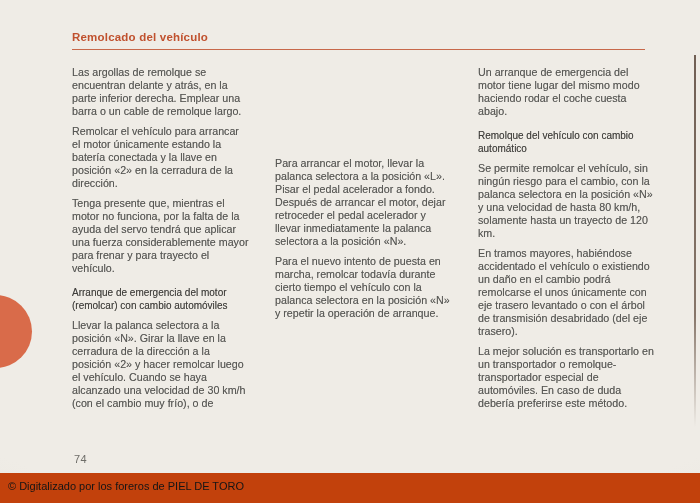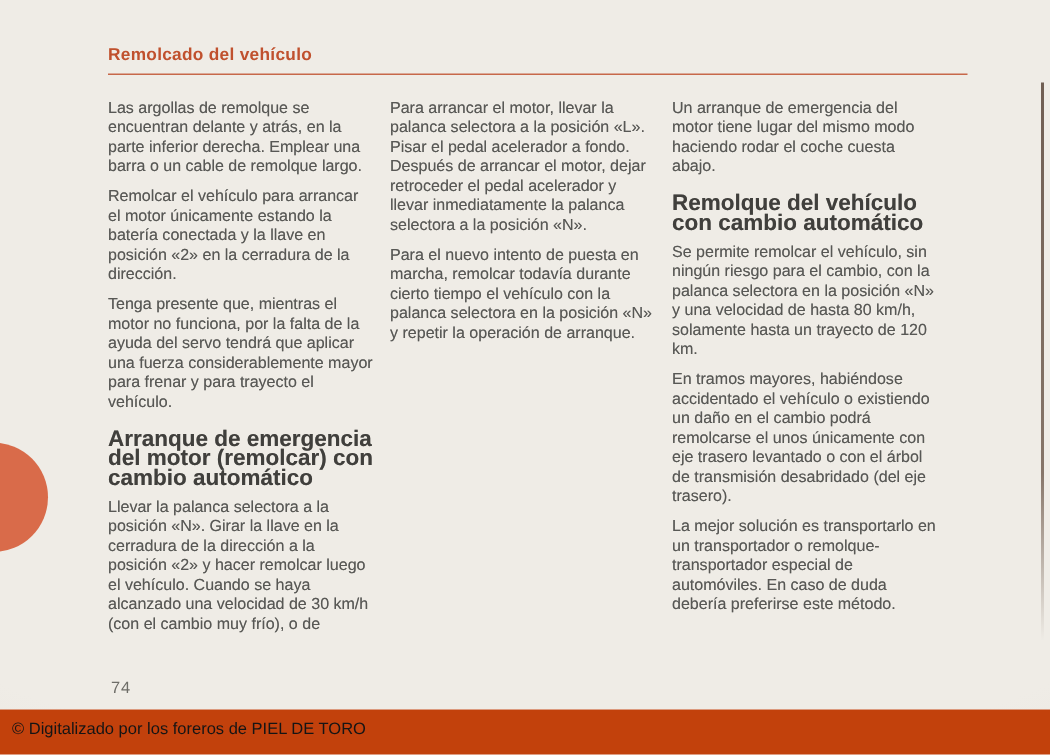--- a/index.html
+++ b/index.html
@@ -27,30 +27,30 @@
     letter-spacing:.2px;
     text-align:right;
   }
   .header-rule{
     position:absolute;left:72px;top:49px;width:573px;height:1px;
     background:var(--accent);opacity:.85;
   }
 
   .columns{
     position:absolute;left:72px;top:66px;width:574px;
-    display:flex;gap:11px;
+    display:flex;gap:26px;align-items:center;
   }
   .col{flex:0 0 177px;width:177px;}
   .col p{
     font-size:10.7px;line-height:13px;color:var(--body);
     margin:0 0 7px 0;text-align:left;
     text-shadow:0 0 .3px rgba(90,90,88,.55);
   }
   .col h3{
-    font-size:15px;line-height:13px;font-weight:bold;color:#403f3c;
+    font-size:10px;line-height:13px;font-weight:normal;color:#403f3c;
     margin:11px 0 7px 0;
     text-shadow:0 0 .3px rgba(64,63,60,.5);
   }
   .col p:first-child, .col h3:first-child{margin-top:0;}
 
   .page-number{
     position:absolute;left:74px;top:453px;
     font-size:11px;color:#6e6d68;letter-spacing:.5px;
   }
 
@@ -86,21 +86,21 @@
 
     <div class="page-title">Remolcado del vehículo</div>
 
     <div class="header-rule"></div>
 
     <div class="columns" id="columns">
         <div class="col">
           <p>Las argollas de remolque se encuentran delante y atrás, en la parte inferior derecha. Emplear una barra o un cable de remolque largo.</p>
           <p>Remolcar el vehículo para arrancar el motor únicamente estando la batería conectada y la llave en posición «2» en la cerradura de la dirección.</p>
           <p>Tenga presente que, mientras el motor no funciona, por la falta de la ayuda del servo tendrá que aplicar una fuerza considerablemente mayor para frenar y para trayecto el vehículo.</p>
-          <h3>Arranque de emergencia del motor (remolcar) con cambio automático</h3>
+          <h3>Arranque de emergencia del motor (remolcar) con cambio automóviles</h3>
           <p>Llevar la palanca selectora a la posición «N». Girar la llave en la cerradura de la dirección a la posición «2» y hacer remolcar luego el vehículo. Cuando se haya alcanzado una velocidad de 30 km/h (con el cambio muy frío), o de</p>
         </div>
         <div class="col">
           <p>Para arrancar el motor, llevar la palanca selectora a la posición «L». Pisar el pedal acelerador a fondo. Después de arrancar el motor, dejar retroceder el pedal acelerador y llevar inmediatamente la palanca selectora a la posición «N».</p>
           <p>Para el nuevo intento de puesta en marcha, remolcar todavía durante cierto tiempo el vehículo con la palanca selectora en la posición «N» y repetir la operación de arranque.</p>
         </div>
         <div class="col">
           <p>Un arranque de emergencia del motor tiene lugar del mismo modo haciendo rodar el coche cuesta abajo.</p>
           <h3>Remolque del vehículo con cambio automático</h3>
           <p>Se permite remolcar el vehículo, sin ningún riesgo para el cambio, con la palanca selectora en la posición «N» y una velocidad de hasta 80 km/h, solamente hasta un trayecto de 120 km.</p>

